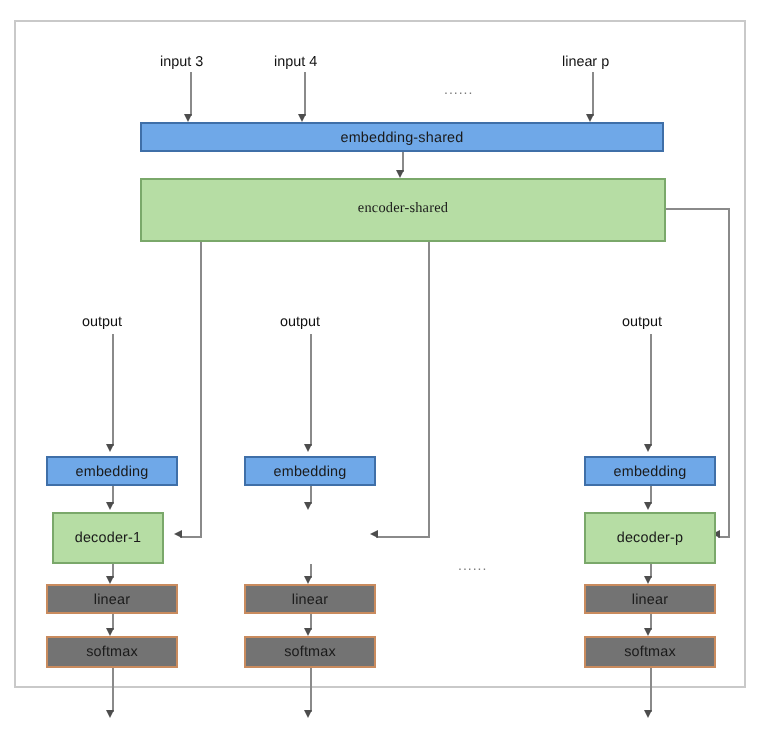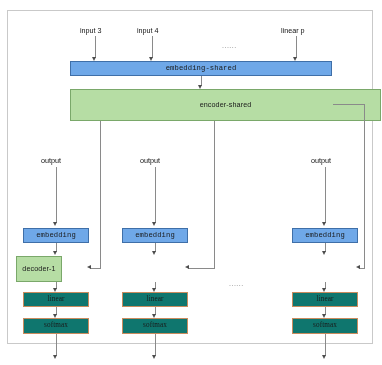--- a/index.html
+++ b/index.html
@@ -30,23 +30,23 @@
     border:1px solid #808080;
     display:flex;
     align-items:center;
     justify-content:center;
     font-size:7.2px;
     color:#1a1a1a;
     letter-spacing:0.1px;
     white-space:nowrap;
     line-height:1;
   }
-  .blue{background:#6fa8e8;border-color:#3f6fa8;font-family:Liberation Mono, monospace;}
+  .blue{background:#6fa8e8;border-color:#3f6fa8;}
   .green{background:#b6dda4;border-color:#7aa86a;}
-  .orange{background:#0f766e;border-color:#c98b5e;font-family:Liberation Serif, serif;}
+  .orange{background:#737373;border-color:#c98b5e;}
 
   
   .lbl{
     position:absolute;
     font-size:7.2px;
     color:#111111;
     white-space:nowrap;
     line-height:1;
   }
   .dots{
@@ -103,21 +103,21 @@
   <div class="arr-down" style="left:149.4px; top:57px;"></div>
 
   <div class="vline" style="left:296px; top:36px; height:22px;"></div>
   <div class="arr-down" style="left:293.4px; top:57px;"></div>
 
   <div class="box blue" style="left:70px; top:61px; width:262px; height:15px;">embedding-shared</div>
 
   <div class="vline" style="left:201px; top:76px; height:10px;"></div>
   <div class="arr-down" style="left:198.4px; top:85px;"></div>
 
-  <div class="box green" style="left:70px; top:89px; width:311px; height:32px;">encoder-shared</div>
+  <div class="box green" style="left:70px; top:89px; width:263px; height:32px;font-family:Liberation Serif, serif;">encoder-shared</div>
 
   <div class="vline" style="left:100px; top:121px; height:147px;"></div>
   <div class="hline" style="left:90px; top:268px; width:11px;"></div>
   <div class="arr-left" style="left:87px; top:265.4px;"></div>
 
   <div class="vline" style="left:214px; top:121px; height:147px;"></div>
   <div class="hline" style="left:188px; top:268px; width:27px;"></div>
   <div class="arr-left" style="left:185px; top:265.4px;"></div>
 
   <div class="hline" style="left:333px; top:104px; width:32px;"></div>
@@ -126,21 +126,21 @@
   <div class="arr-left" style="left:356px; top:265.4px;"></div>
 
   <div class="lbl" style="left:41px; top:157px;">output</div>
   <div class="vline" style="left:56px; top:167px; height:56px;"></div>
   <div class="arr-down" style="left:53.4px; top:222px;"></div>
 
   <div class="box blue" style="left:23px; top:228px; width:66px; height:15px;">embedding</div>
   <div class="vline" style="left:56px; top:243px; height:9px;"></div>
   <div class="arr-down" style="left:53.4px; top:251px;"></div>
 
-  <div class="box green" style="left:16px; top:256px; width:46px; height:26px;">decoder-1</div>
+  <div class="box green" style="left:26px; top:256px; width:56px; height:26px;">decoder-1</div>
   <div class="vline" style="left:56px; top:282px; height:7px;"></div>
   <div class="arr-down" style="left:53.4px; top:288px;"></div>
 
   <div class="box orange" style="left:23px; top:292px; width:66px; height:15px;">linear</div>
   <div class="vline" style="left:56px; top:307px; height:8px;"></div>
   <div class="arr-down" style="left:53.4px; top:314px;"></div>
 
   <div class="box orange" style="left:23px; top:318px; width:66px; height:16px;">softmax</div>
   <div class="vline" style="left:56px; top:334px; height:22px;"></div>
   <div class="arr-down" style="left:53.4px; top:355px;"></div>
@@ -167,20 +167,21 @@
   <div class="dots" style="left:229px; top:280px;">......</div>
 
   <div class="lbl" style="left:311px; top:157px;">output</div>
   <div class="vline" style="left:325px; top:167px; height:56px;"></div>
   <div class="arr-down" style="left:322.4px; top:222px;"></div>
 
   <div class="box blue" style="left:292px; top:228px; width:66px; height:15px;">embedding</div>
   <div class="vline" style="left:325px; top:243px; height:9px;"></div>
   <div class="arr-down" style="left:322.4px; top:251px;"></div>
 
+  <div class="box green" style="left:292px; top:256px; width:66px; height:26px;">decoder-p</div>
   <div class="vline" style="left:325px; top:282px; height:7px;"></div>
   <div class="arr-down" style="left:322.4px; top:288px;"></div>
 
   <div class="box orange" style="left:292px; top:292px; width:66px; height:15px;">linear</div>
   <div class="vline" style="left:325px; top:307px; height:8px;"></div>
   <div class="arr-down" style="left:322.4px; top:314px;"></div>
 
   <div class="box orange" style="left:292px; top:318px; width:66px; height:16px;">softmax</div>
   <div class="vline" style="left:325px; top:334px; height:22px;"></div>
   <div class="arr-down" style="left:322.4px; top:355px;"></div>

